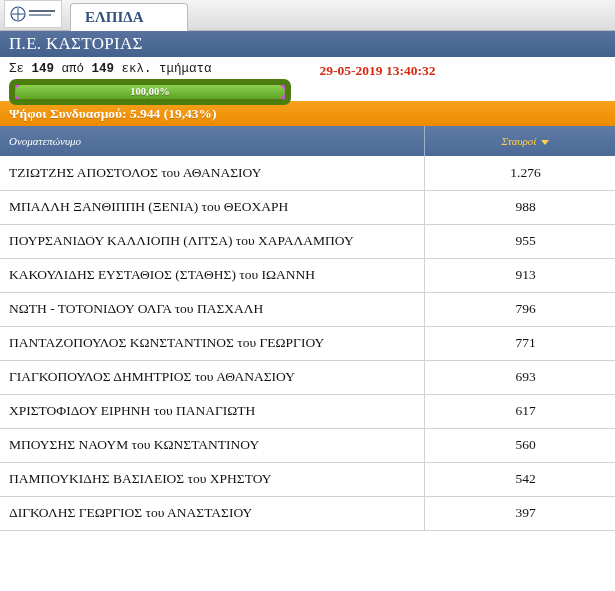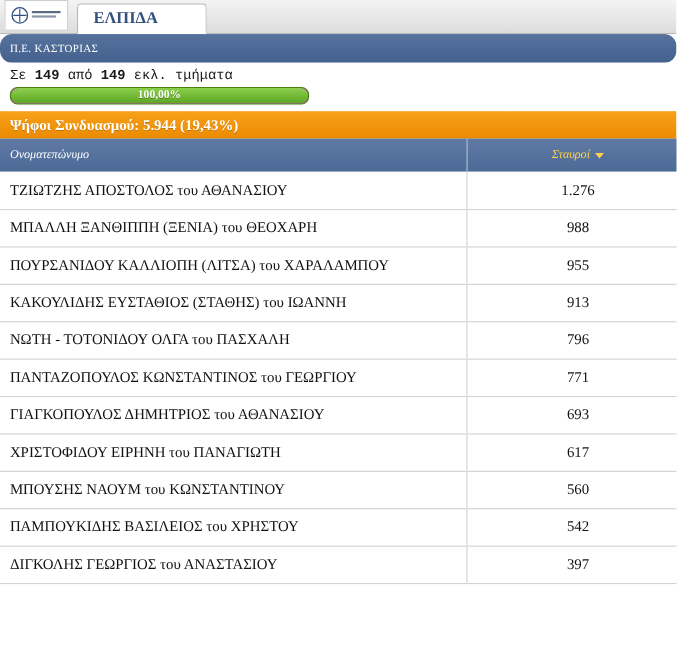--- a/index.html
+++ b/index.html
@@ -107,23 +107,22 @@
   
   .region-bar {
     height: 26px;
     background: #4d6a96;
     background: linear-gradient(to bottom, #56729d 0%, #44608d 100%);
     display: flex;
     align-items: center;
     padding-left: 9px;
     color: #ffffff;
     font-family: "Liberation Serif", serif;
-    font-size: 10px;
+    font-size: 17px;
     letter-spacing: 0.3px;
-    border-radius: 11px;
   }
 
   
   .info-strip {
     height: 44px;
     background: #ffffff;
     display: flex;
     align-items: flex-start;
     border-bottom: 0;
     position: relative;
@@ -138,21 +137,21 @@
     font-family: Liberation Mono, monospace;
     font-size: 12.5px;
     color: #1a1a1a;
   }
   .info-left-text b { font-weight: bold; }
   .progress-outer {
     margin-top: 3px;
     width: 270px;
     height: 14px;
     background: #d946ef;
-    border: 1px solid #4d7c0f;
+    border: 6px solid #4d7c0f;
     border-radius: 7px;
     position: relative;
     overflow: hidden;
   }
   .progress-fill {
     position: absolute;
     left: 0; top: 0; bottom: 0;
     width: 100%;
     background: #6aba2e;
     background: linear-gradient(to bottom, #8ccf4e 0%, #5da523 100%);
@@ -285,20 +284,21 @@
     <div class="info-left">
       <div class="info-left-text">
         <span>Σε </span><b>149</b><span> από </span><b>149</b><span> εκλ. τμήματα</span>
       </div>
       <div class="progress-outer">
         <div class="progress-fill" style="width: 100%;"></div>
         <div class="progress-label">100,00%</div>
       </div>
     </div>
     <div class="info-right">
+      <div class="update-time">29-05-2019 13:40:32</div>
     </div>
   </div>
 
   <div class="orange-bar">
     <span>Ψήφοι Συνδυασμού: 5.944 (19,43%)</span>
   </div>
 
   <table class="table">
     <thead>
       <tr>

